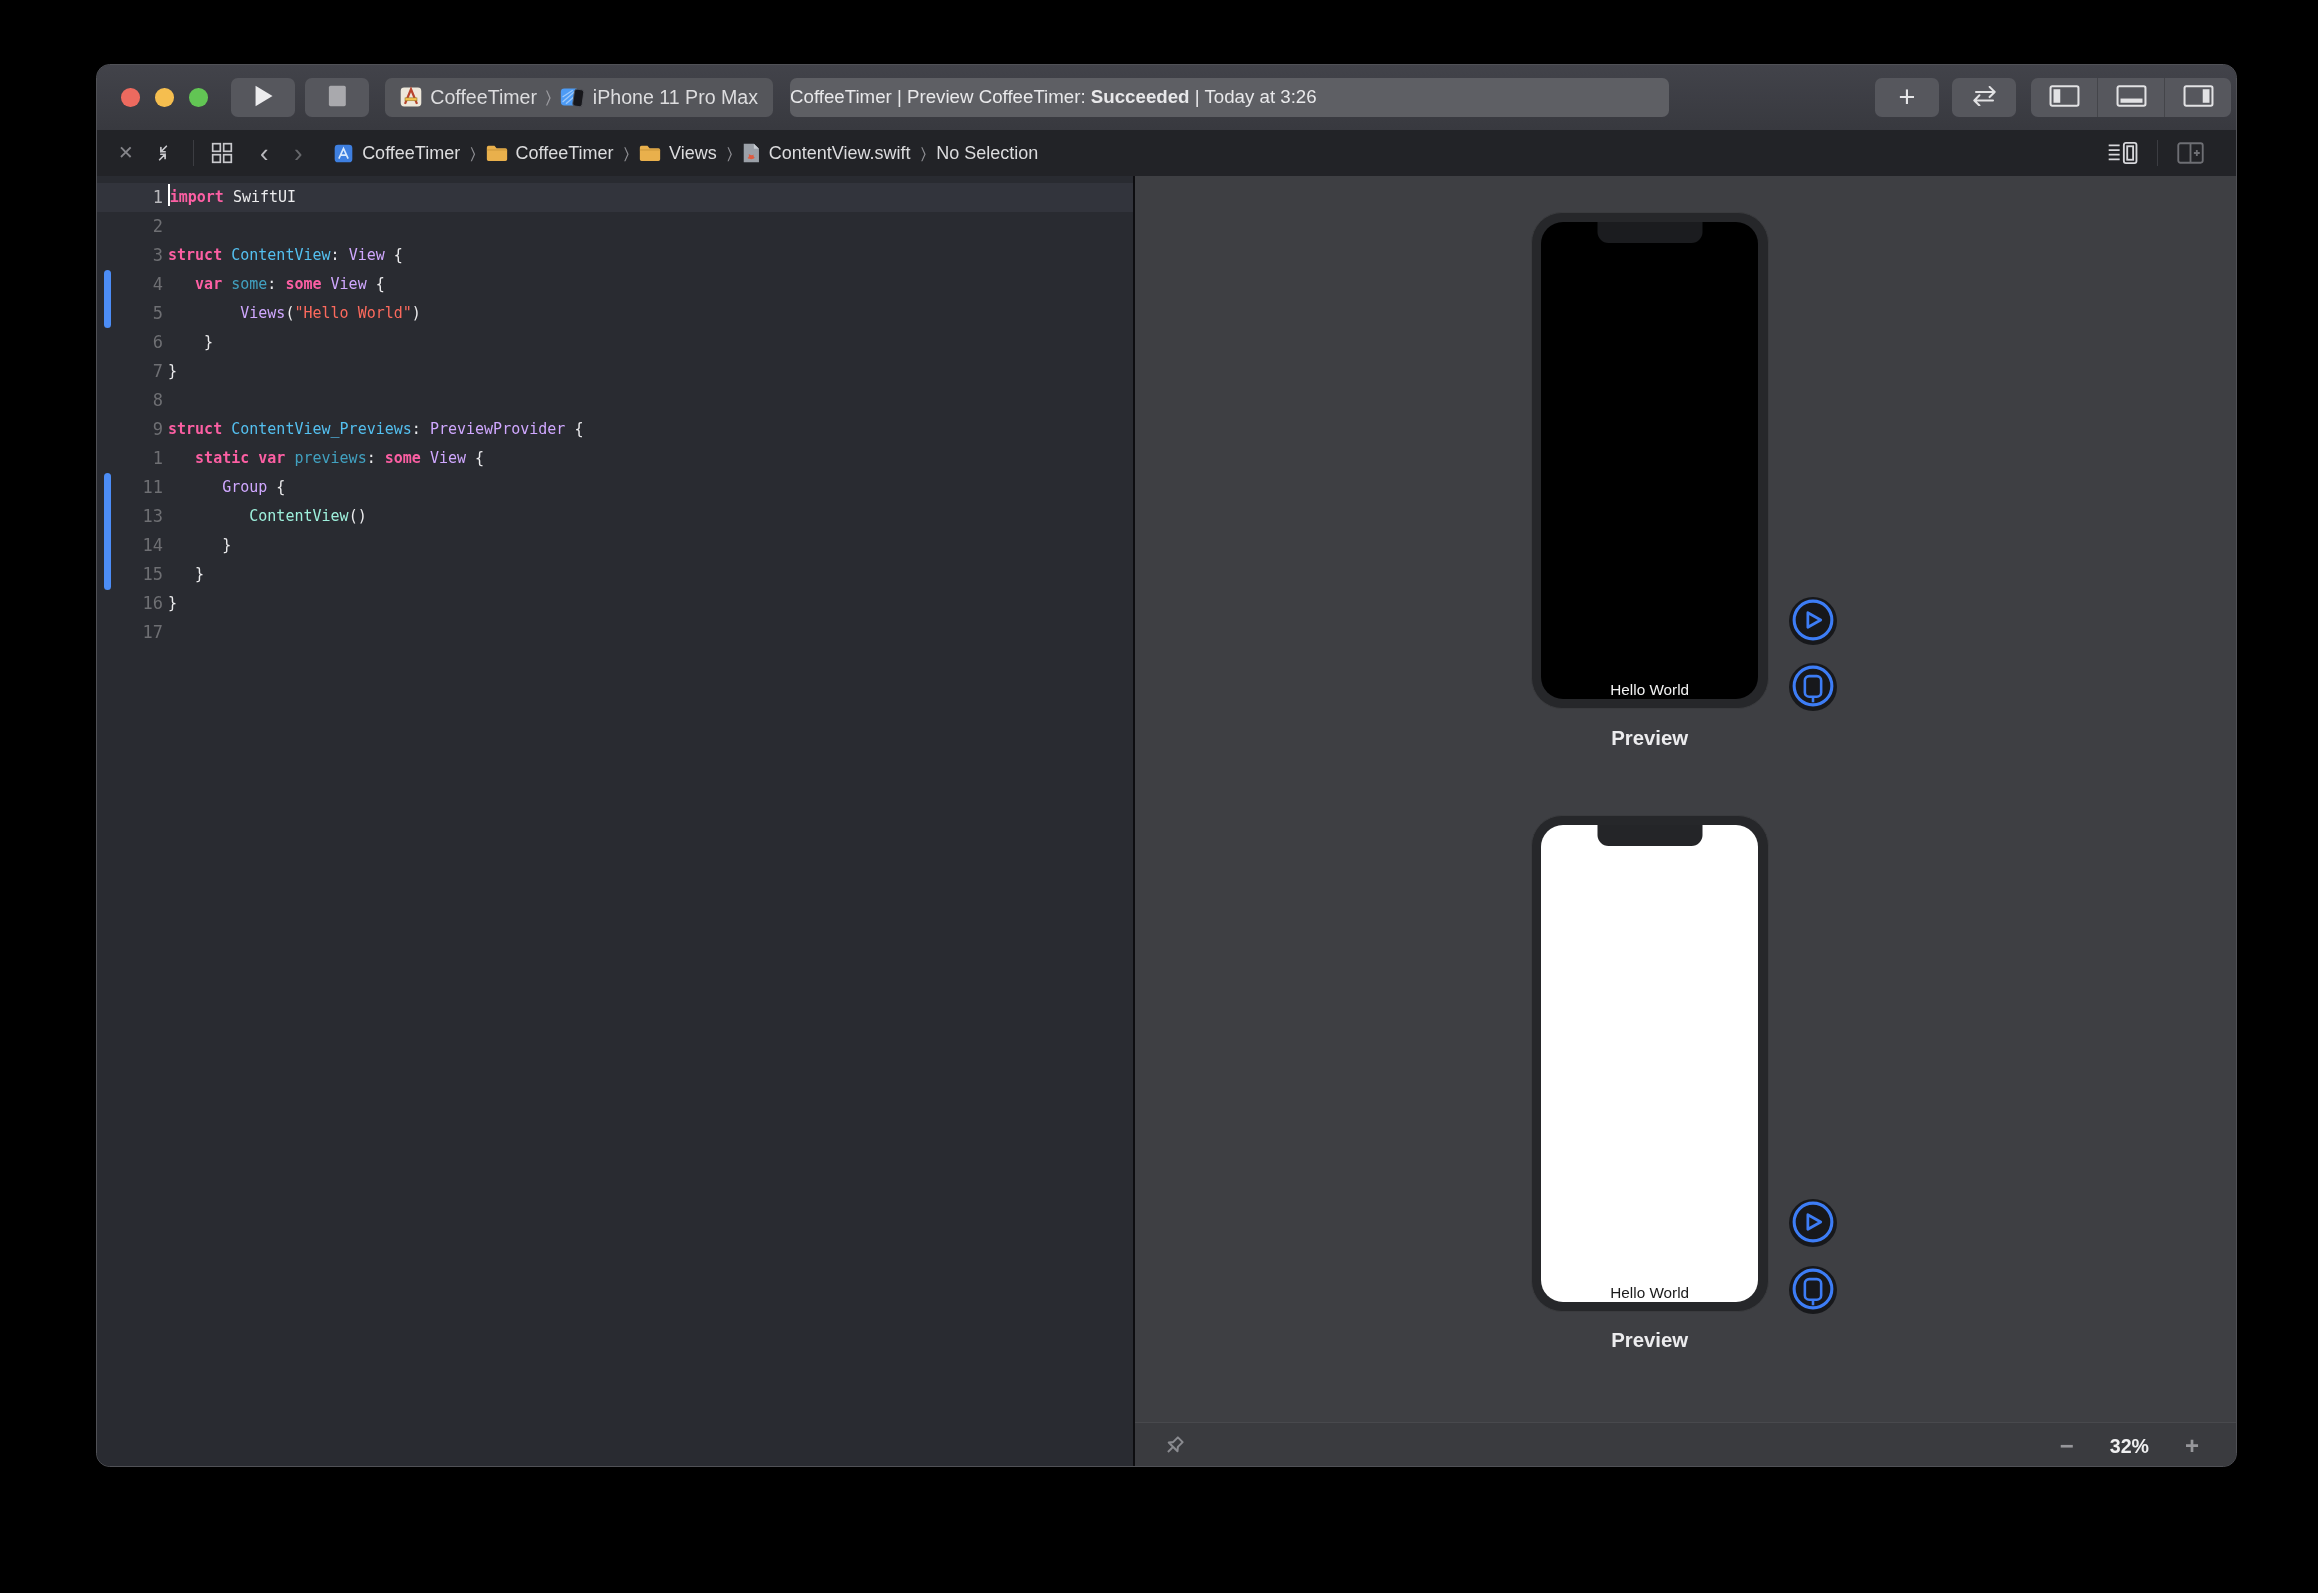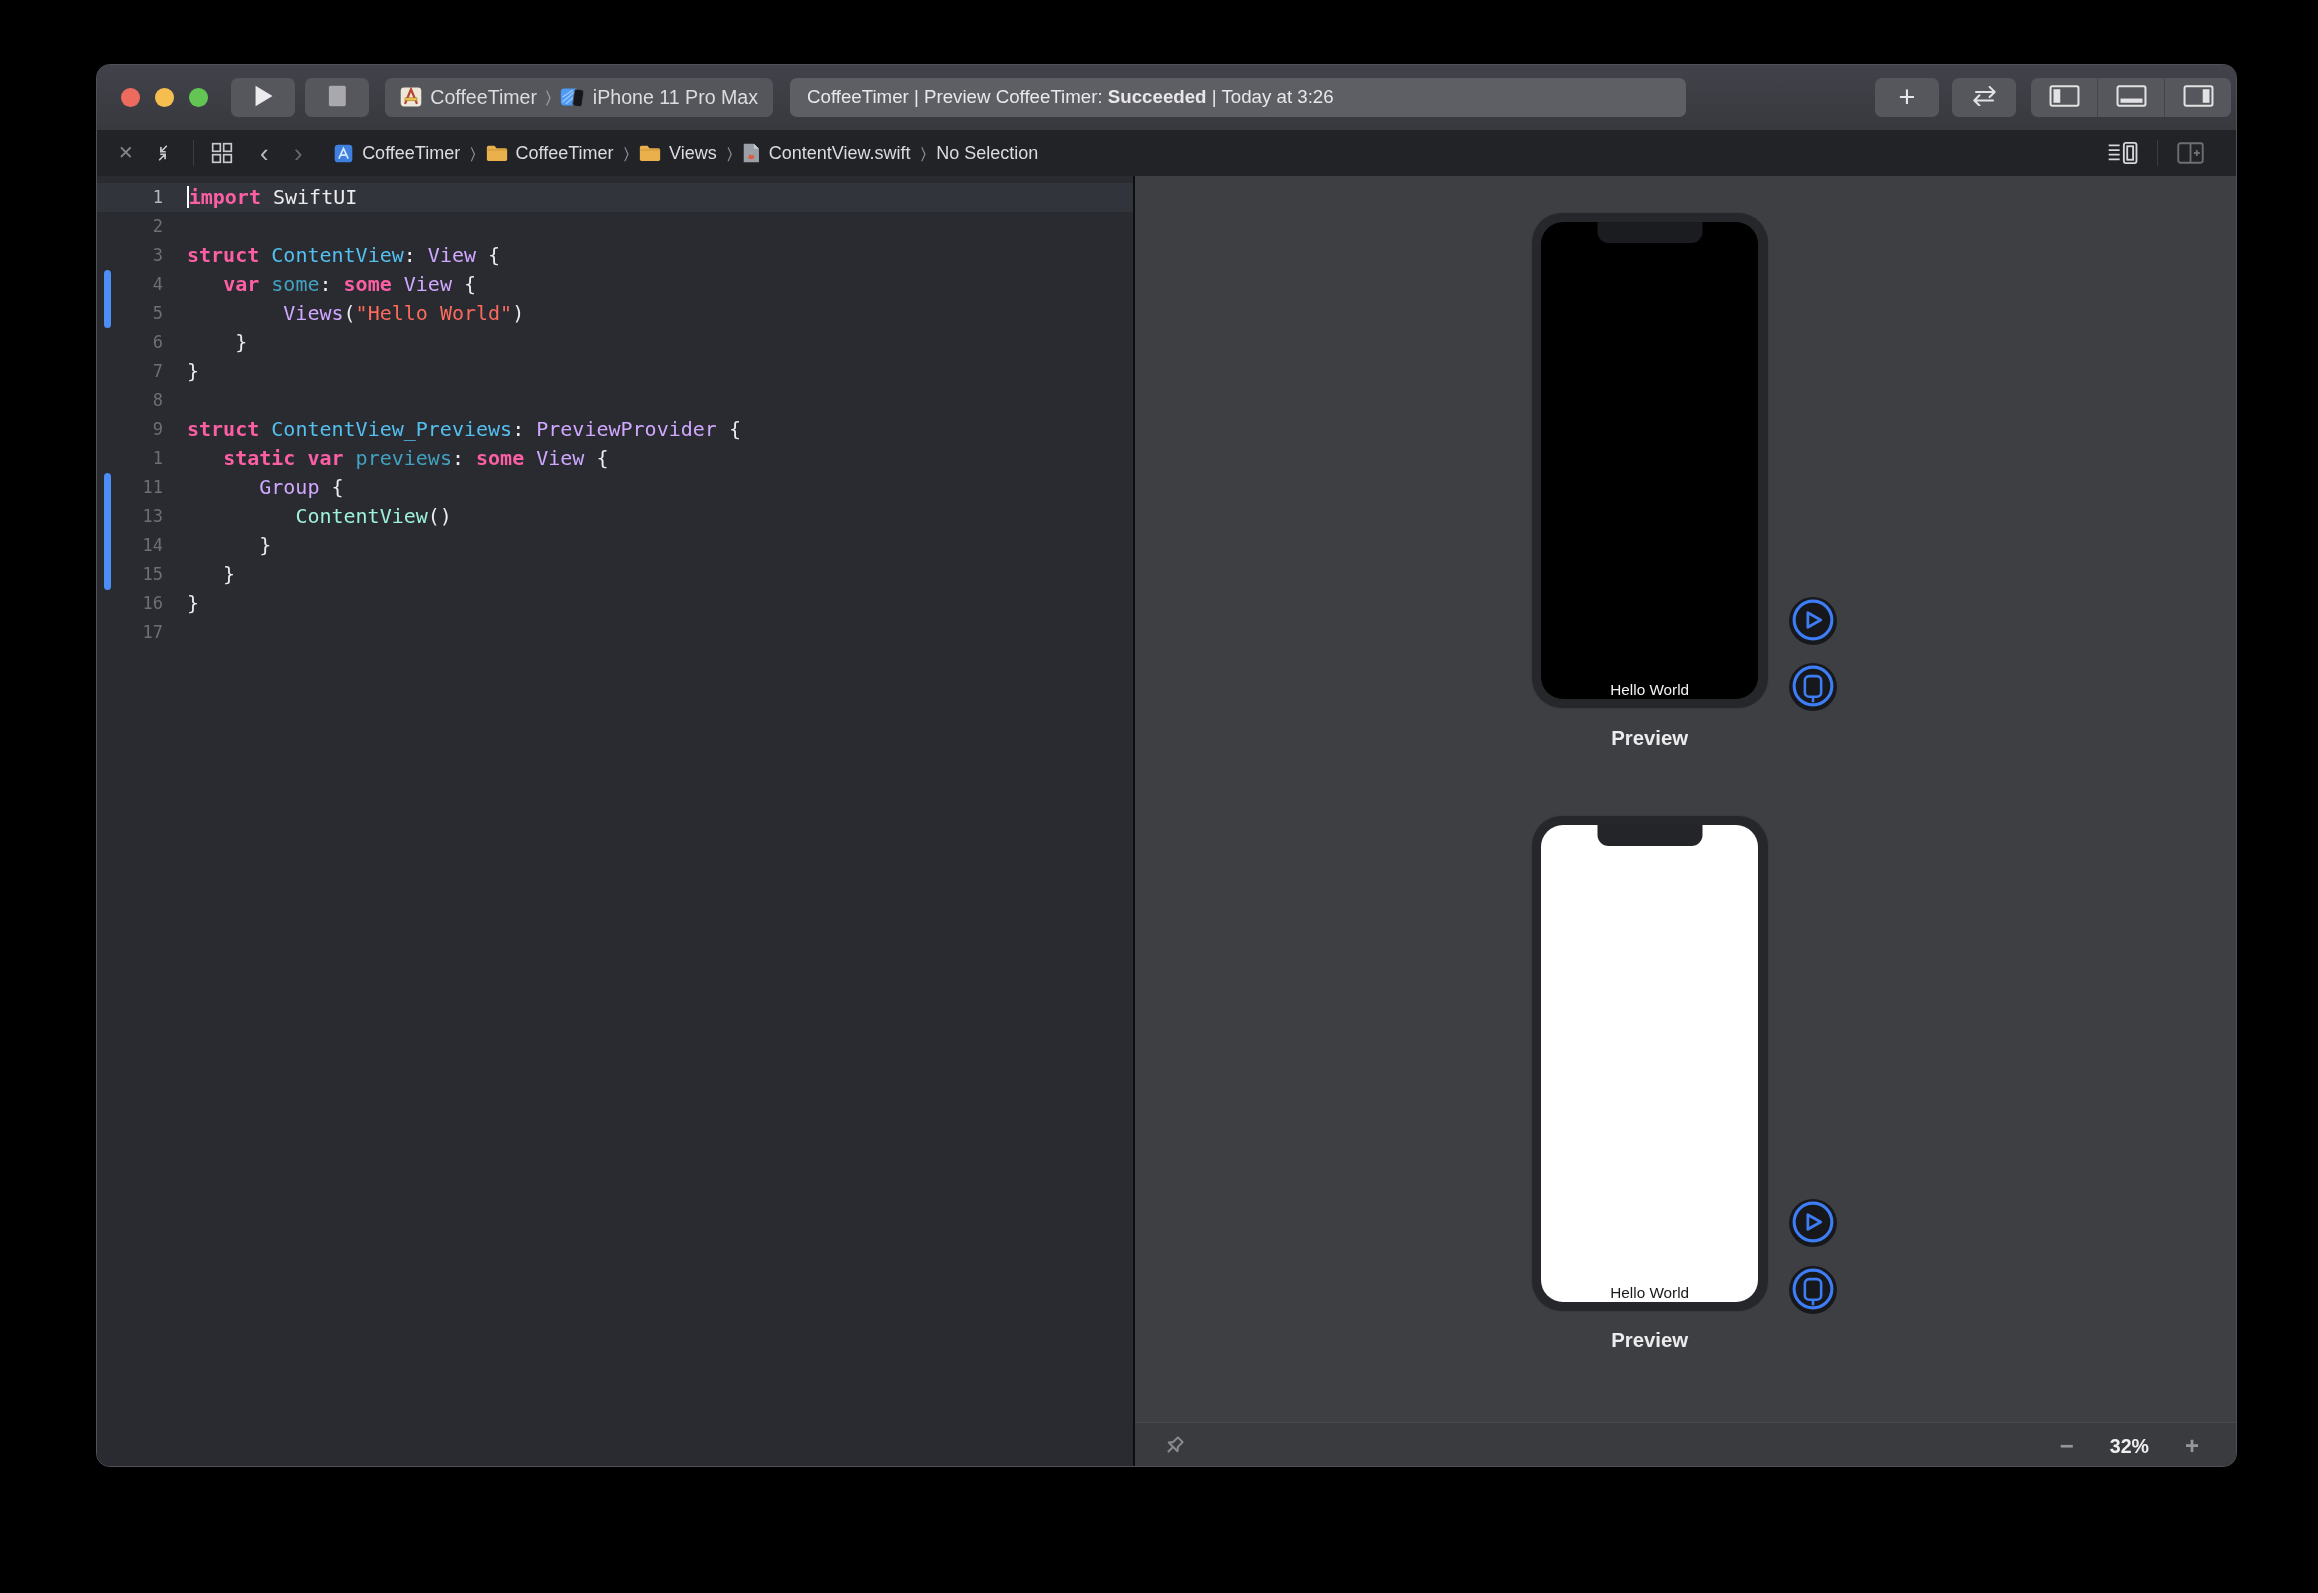--- a/index.html
+++ b/index.html
@@ -8,21 +8,21 @@
   .window{position:absolute;left:96px;top:64px;width:2141px;height:1403px;border-radius:13.6px;
           overflow:hidden;background:#292B31;border:0.9px solid #505156;box-sizing:border-box;}
   
   .toolbar{position:absolute;left:0;top:0;width:100%;height:65px;
            background:linear-gradient(#42434A,#38393F);border-bottom:0.9px solid #232327;}
   .tl{position:absolute;top:23px;width:18.7px;height:18.7px;border-radius:50%;}
   .tbtn{position:absolute;top:12.8px;height:39px;border-radius:6.8px;background:#56575D;
         display:flex;align-items:center;justify-content:center;color:#E6E6E8;}
   .pill{position:absolute;top:12.8px;height:39px;border-radius:6.8px;background:#55565B;
         display:flex;align-items:center;color:#DDDDDF;font-size:19.6px;}
-  .status{background:#5E5F64;color:#E8E8EA;font-size:18.7px;padding-left:17px;}
+  .status{background:#5E5F64;color:#E8E8EA;font-size:18.7px;}
   .chev{color:#9B9BA0;font-size:17px;margin:0 8.5px;font-family:"DejaVu Sans",sans-serif;}
   .seg{position:absolute;top:12.8px;height:39px;border-radius:6.8px;background:#56575D;display:flex;}
   .seg>div{width:66px;display:flex;align-items:center;justify-content:center;border-right:0.9px solid #44454A;}
   .seg>div:last-child{border-right:none;}
   
   .jumpbar{position:absolute;left:0;top:65px;width:100%;height:46px;background:#222327;
            border-bottom:0.9px solid #141518;display:flex;align-items:center;color:#C9C9CD;font-size:18px;}
   .jb-icon{display:flex;align-items:center;justify-content:center;}
   .vdiv{width:0.9px;height:25.5px;background:#3C3D42;}
   .crumb{display:flex;align-items:center;color:#DCDCDE;}
@@ -32,21 +32,21 @@
   .content{position:absolute;left:0;top:111px;width:100%;height:1293px;display:flex;}
   .editor{position:relative;width:1036px;height:100%;background:#292B31;flex:none;}
   .divider{width:1.7px;background:#0D0D10;flex:none;}
   .canvas{position:relative;flex:1;background:#3E3F43;}
   
   .codelines{position:absolute;left:0;top:6.8px;width:100%;}
   .cl{display:flex;height:29px;line-height:29px;font-family:"DejaVu Sans Mono",monospace;}
   .cl.current{background:#32343C;}
   .ln{width:66px;flex:none;text-align:right;color:#6E6F73;font-size:17px;}
   .cl.current .ln{color:#B9B9BD;}
-  .code{margin-left:24px;font-size:20px;white-space:pre;color:#ECECEE;}
+  .code{margin-left:5px;font-size:15px;white-space:pre;color:#ECECEE;}
   .tok-kw{color:#FC5FA3;font-weight:bold;}
   .tok-typedecl{color:#54C0F0;}
   .tok-propdecl{color:#41A1C0;}
   .tok-type{color:#D0A8FF;}
   .tok-projtype{color:#9EF1DD;}
   .tok-projfn{color:#6E9CAE;}
   .tok-str{color:#FC6A5D;}
   .tok-plain{color:#ECECEE;}
   .caret{display:inline-block;width:1.7px;height:22px;background:#FFF;vertical-align:-4.3px;}
   .changebar{position:absolute;left:6.8px;width:7.7px;border-radius:4.3px;background:#4C8DF6;}

